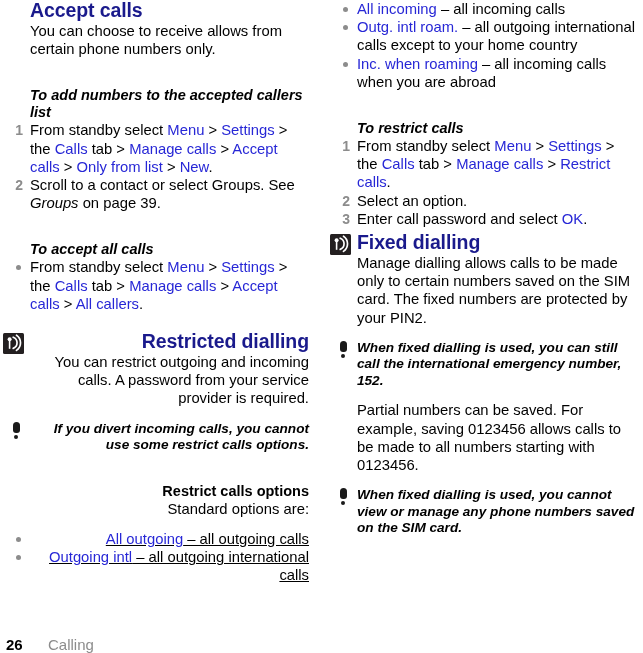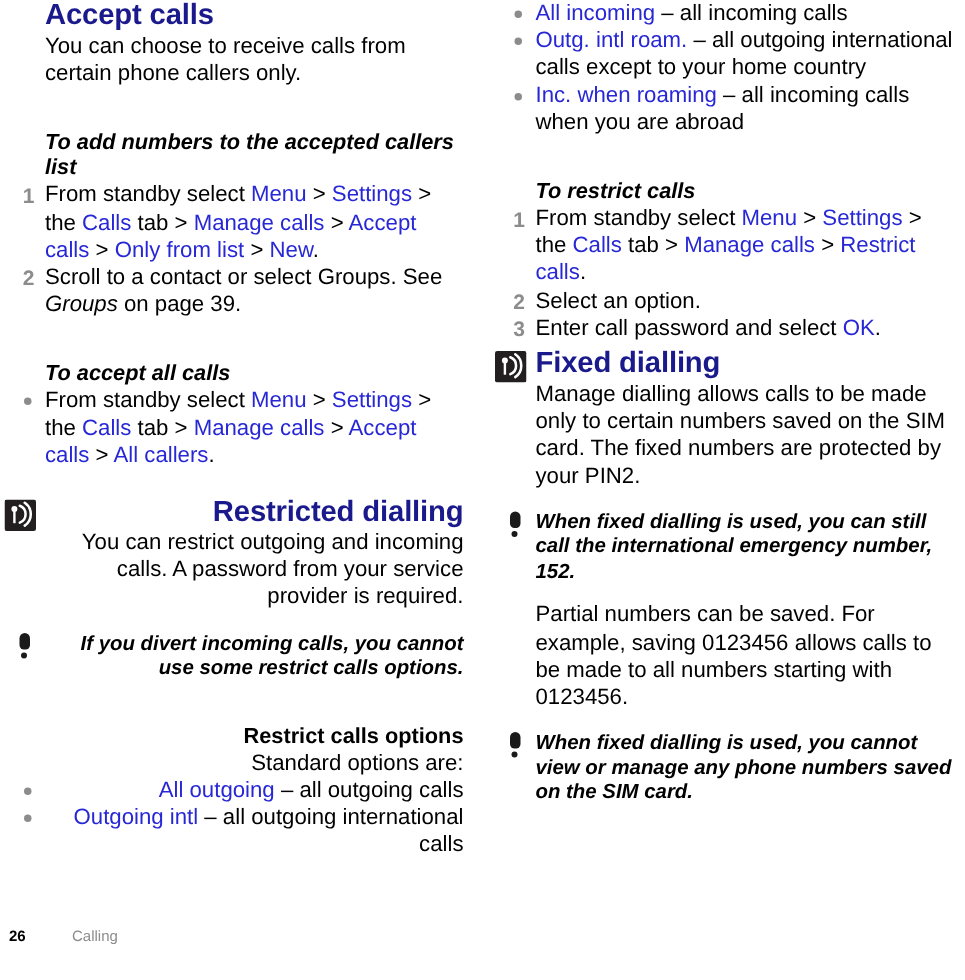--- a/index.html
+++ b/index.html
@@ -160,22 +160,22 @@
     height: 21px;
   }
 
   
   .section { position: relative; }
 
   
   .footer {
     position: absolute;
     left: 6px;
-    bottom: 20px;
-    font-size: 10px;
+    bottom: 0;
+    font-size: 15px;
     line-height: 17px;
     white-space: nowrap;
   }
   .footer .pg {
     font-weight: bold;
     color: #000;
     display: inline-block;
     width: 42px;
   }
   .footer .chap {
@@ -184,21 +184,21 @@
 </style>
 </head>
 <body>
 
 <div class="page">
 
   <div class="col col-left">
 
     <div class="section">
       <h1 class="h1 with-icon">Accept calls</h1>
-      <p class="body">You can choose to receive calls from certain phone callers only.</p>
+      <p class="body">You can choose to receive allows from certain phone numbers only.</p>
 
       <h3 class="h3">To add numbers to the accepted callers list</h3>
       <ol class="steps">
           <li><span class="num">1</span><span>From standby select </span><span class="lnk">Menu</span><span> &gt; </span><span class="lnk">Settings</span><span> &gt; the </span><span class="lnk">Calls</span><span> tab &gt; </span><span class="lnk">Manage calls</span><span> &gt; </span><span class="lnk">Accept calls</span><span> &gt; </span><span class="lnk">Only from list</span><span> &gt; </span><span class="lnk">New</span><span>.</span></li>
           <li><span class="num">2</span><span>Scroll to a contact or select Groups. See </span><span class="ital">Groups</span><span> on page 39.</span></li>
         </ol>
 
       <h3 class="h3">To accept all calls</h3>
       <ul class="bullets">
           <li><span>From standby select </span><span class="lnk">Menu</span><span> &gt; </span><span class="lnk">Settings</span><span> &gt; the </span><span class="lnk">Calls</span><span> tab &gt; </span><span class="lnk">Manage calls</span><span> &gt; </span><span class="lnk">Accept calls</span><span> &gt; </span><span class="lnk">All callers</span><span>.</span></li>
@@ -222,21 +222,21 @@
         <span class="note-icon">
           <span class="bang"></span>
             <span class="dot"></span>
         </span>
         <span>If you divert incoming calls, you cannot use some restrict calls options.</span>
       </div>
 
       <h3 class="h3 plain">Restrict calls options</h3>
       <p class="body">Standard options are:</p>
 
-      <ul class="bullets tight" style="">
+      <ul class="bullets tight" style="margin-top:12px;text-decoration:underline;">
           <li><span class="lnk">All outgoing</span><span> – all outgoing calls</span></li>
           <li><span class="lnk">Outgoing intl</span><span> – all outgoing international calls</span></li>
         </ul>
     </div>
   </div>
 
   <div class="col col-right">
 
     <ul class="bullets tight">
         <li><span class="lnk">All incoming</span><span> – all incoming calls</span></li>

